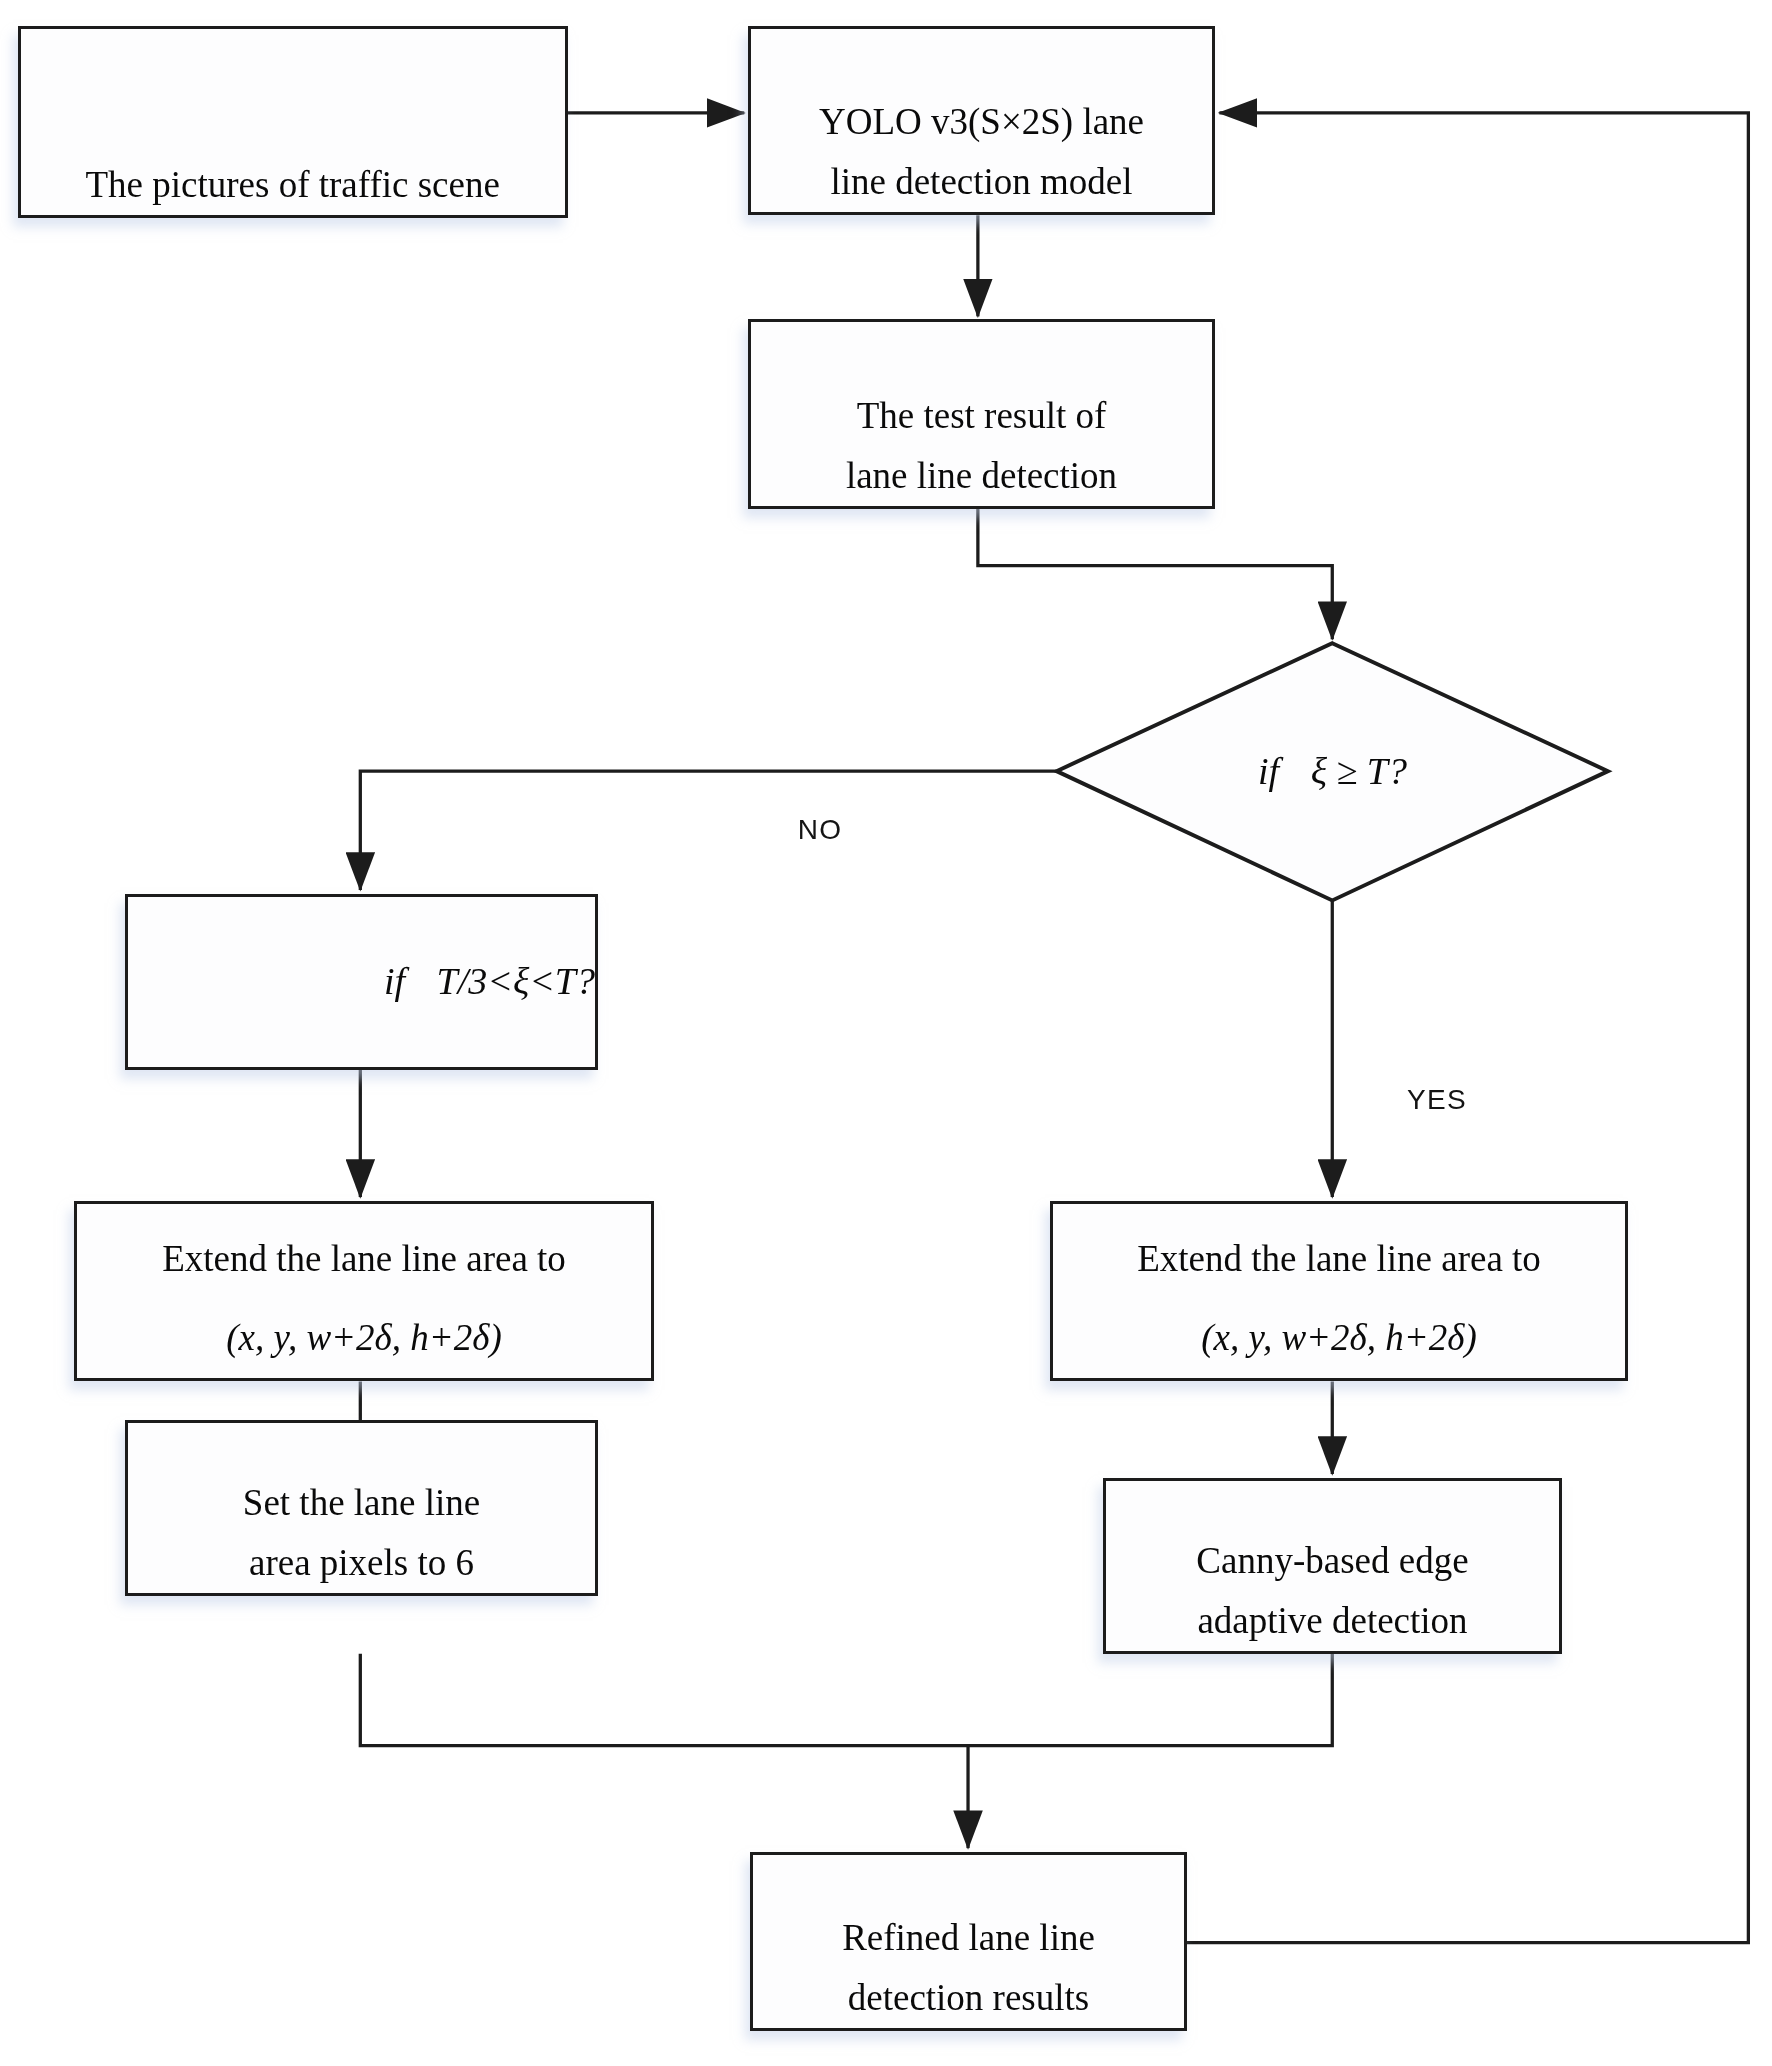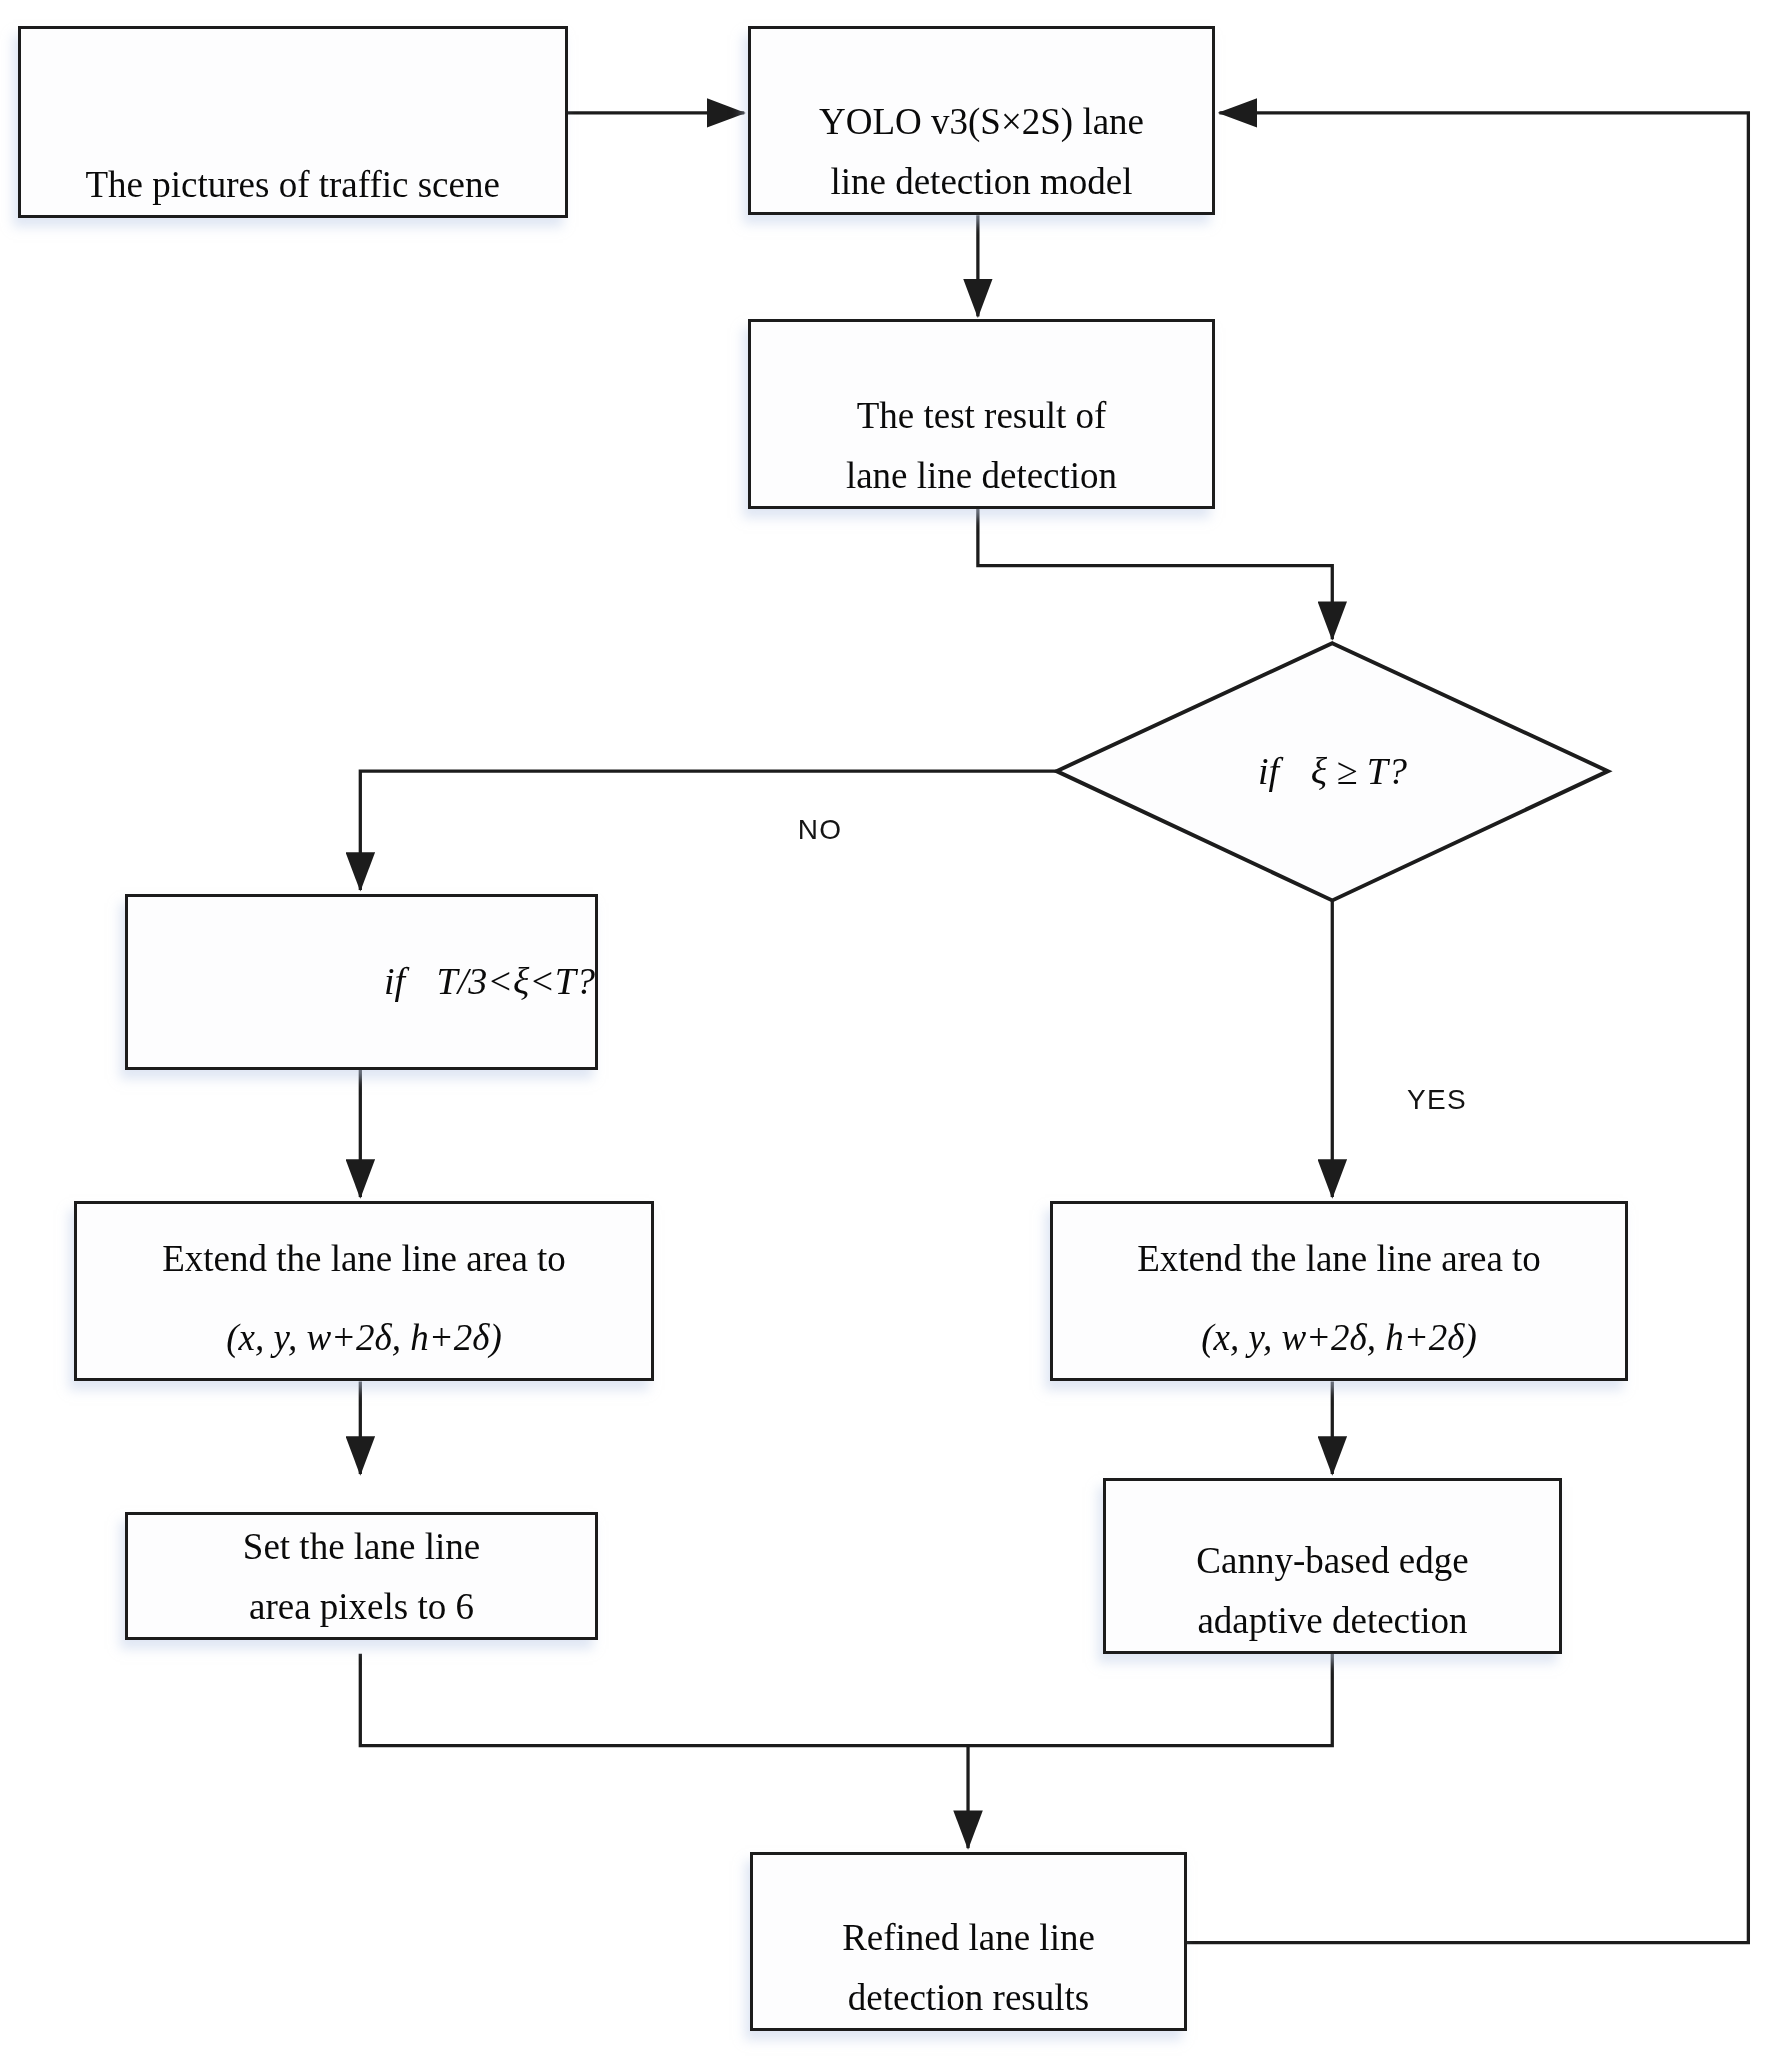--- a/index.html
+++ b/index.html
@@ -133,21 +133,21 @@
   <div class="node extend" style="left:74px; top:1201px; width:580px; height:180px;">
     <span>Extend the lane line area to</span>
     <span class="it">(x, y, w+2δ, h+2δ)</span>
   </div>
 
   <div class="node extend" style="left:1050px; top:1201px; width:578px; height:180px;">
     <span>Extend the lane line area to</span>
     <span class="it">(x, y, w+2δ, h+2δ)</span>
   </div>
 
-  <div class="node" style="left:125px; top:1512px; width:473px; height:128px;">
+  <div class="node" style="left:125px; top:1420px; width:473px; height:176px;">
     <span>Set the lane line</span>
     <span>area pixels to 6</span>
   </div>
 
   <div class="node" style="left:1103px; top:1478px; width:459px; height:176px;">
     <span>Canny-based edge</span>
     <span>adaptive detection</span>
   </div>
 
   <div class="node" style="left:750px; top:1852px; width:437px; height:179px;">

